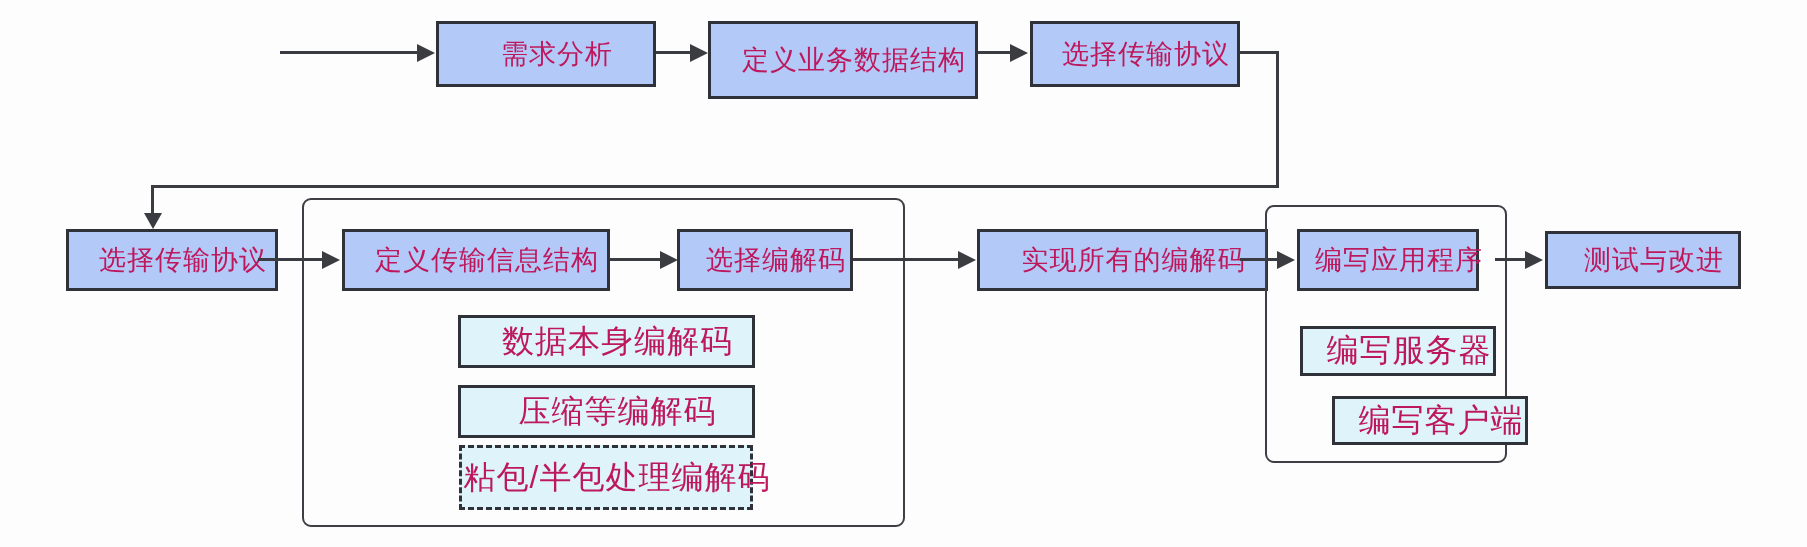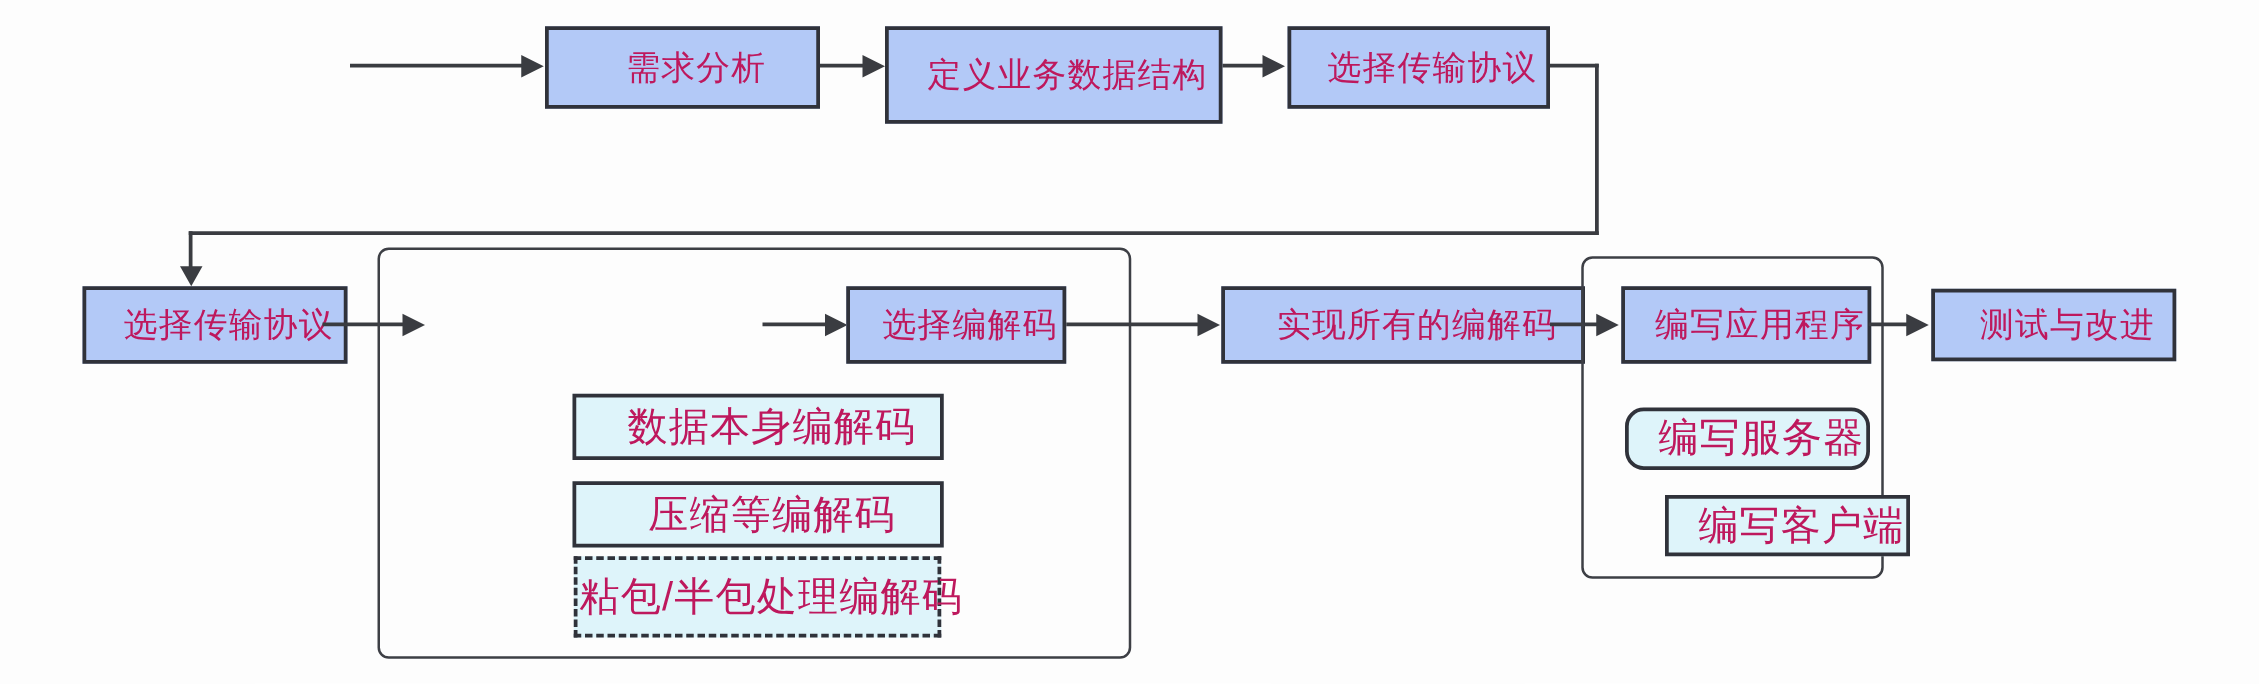--- a/index.html
+++ b/index.html
@@ -81,20 +81,21 @@
   <div class="vline" style="left:151px; top:185px; width:3px; height:29px;"></div>
   <div class="arr-d" style="left:144px; top:213px;"></div>
 
   <div class="node" style="left:46px; top:229px; width:212px; height:62px;margin-left:20px;">选择传输协议</div>
 
   <div class="hline" style="left:258px; top:258px; width:66px; height:3px;"></div>
   <div class="arr-r" style="left:322px; top:251px;"></div>
 
   <div class="group" style="left:302px; top:198px; width:603px; height:329px;"></div>
 
+  <div class="node" style="left:342px; top:229px; width:268px; height:62px;">定义传输信息结构</div>
 
   <div class="hline" style="left:610px; top:258px; width:52px; height:3px;"></div>
   <div class="arr-r" style="left:660px; top:251px;"></div>
 
   <div class="node" style="left:677px; top:229px; width:176px; height:62px;">选择编解码</div>
 
   <div class="subnode" style="left:458px; top:315px; width:297px; height:53px;">数据本身编解码</div>
 
   <div class="subnode" style="left:458px; top:385px; width:297px; height:53px;">压缩等编解码</div>
 
@@ -103,23 +104,23 @@
   <div class="hline" style="left:853px; top:258px; width:107px; height:3px;"></div>
   <div class="arr-r" style="left:958px; top:251px;"></div>
 
   <div class="node" style="left:977px; top:229px; width:291px; height:62px;">实现所有的编解码</div>
 
   <div class="hline" style="left:1240px; top:258px; width:39px; height:3px;"></div>
   <div class="arr-r" style="left:1277px; top:251px;"></div>
 
   <div class="group" style="left:1265px; top:205px; width:242px; height:258px;"></div>
 
-  <div class="node" style="left:1297px; top:229px; width:200px; height:62px;">编写应用程序</div>
+  <div class="node" style="left:1297px; top:229px; width:182px; height:62px;">编写应用程序</div>
 
-  <div class="subnode" style="left:1300px; top:326px; width:196px; height:50px;border-radius:15px;">编写服务器</div>
+  <div class="subnode" style="left:1300px; top:326px; width:196px; height:50px;">编写服务器</div>
 
   <div class="subnode" style="left:1300px; top:396px; width:196px; height:49px;margin-left:32px;">编写客户端</div>
 
   <div class="hline" style="left:1495px; top:258px; width:32px; height:3px;"></div>
   <div class="arr-r" style="left:1525px; top:251px;"></div>
 
   <div class="node" style="left:1545px; top:231px; width:196px; height:58px;">测试与改进</div>
 
 </div>
 

